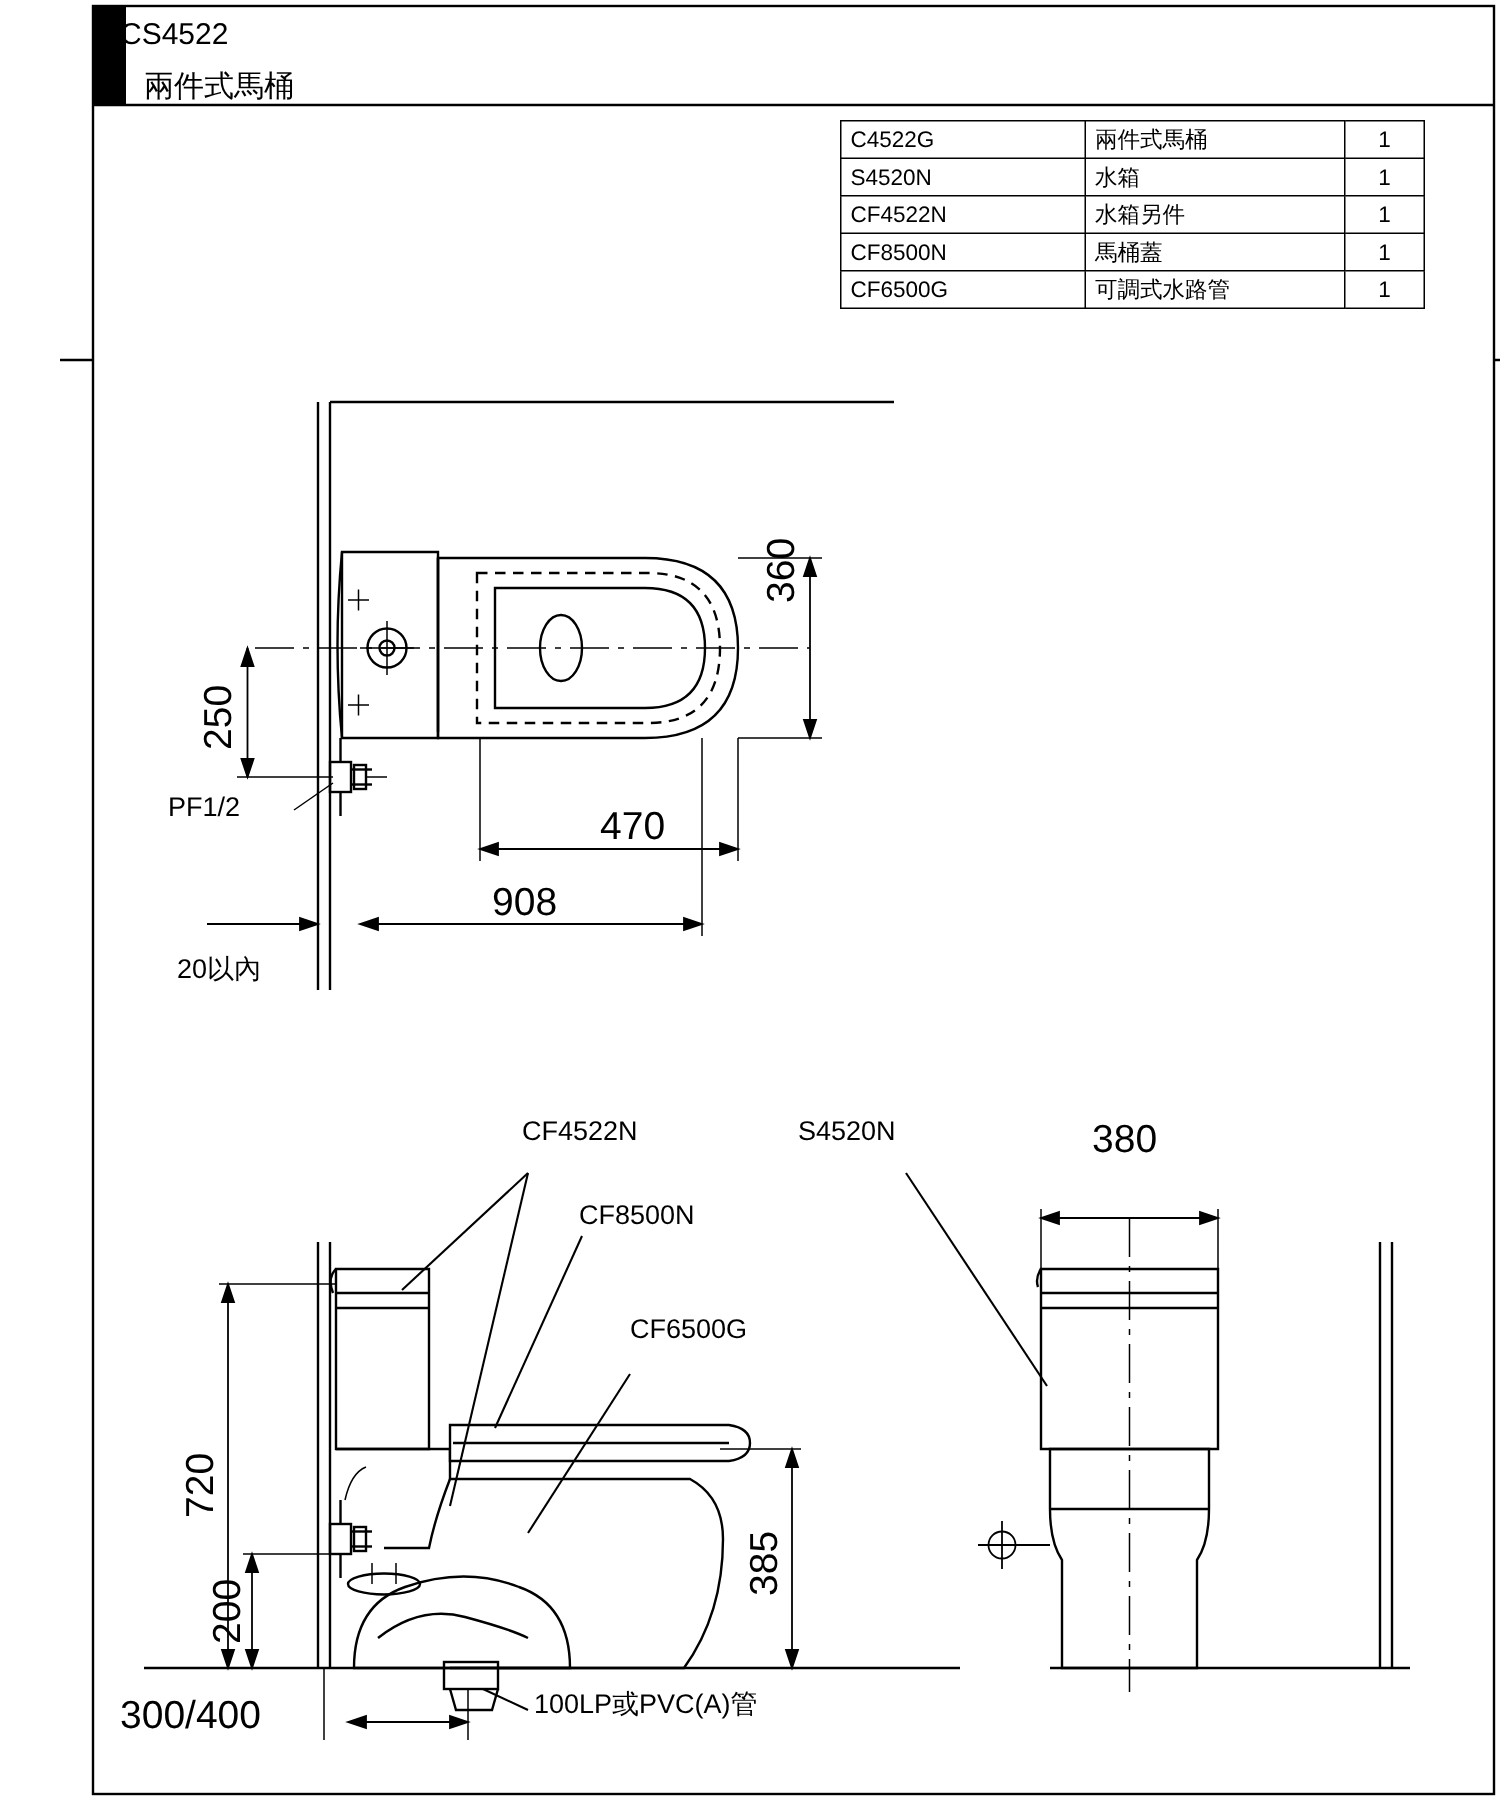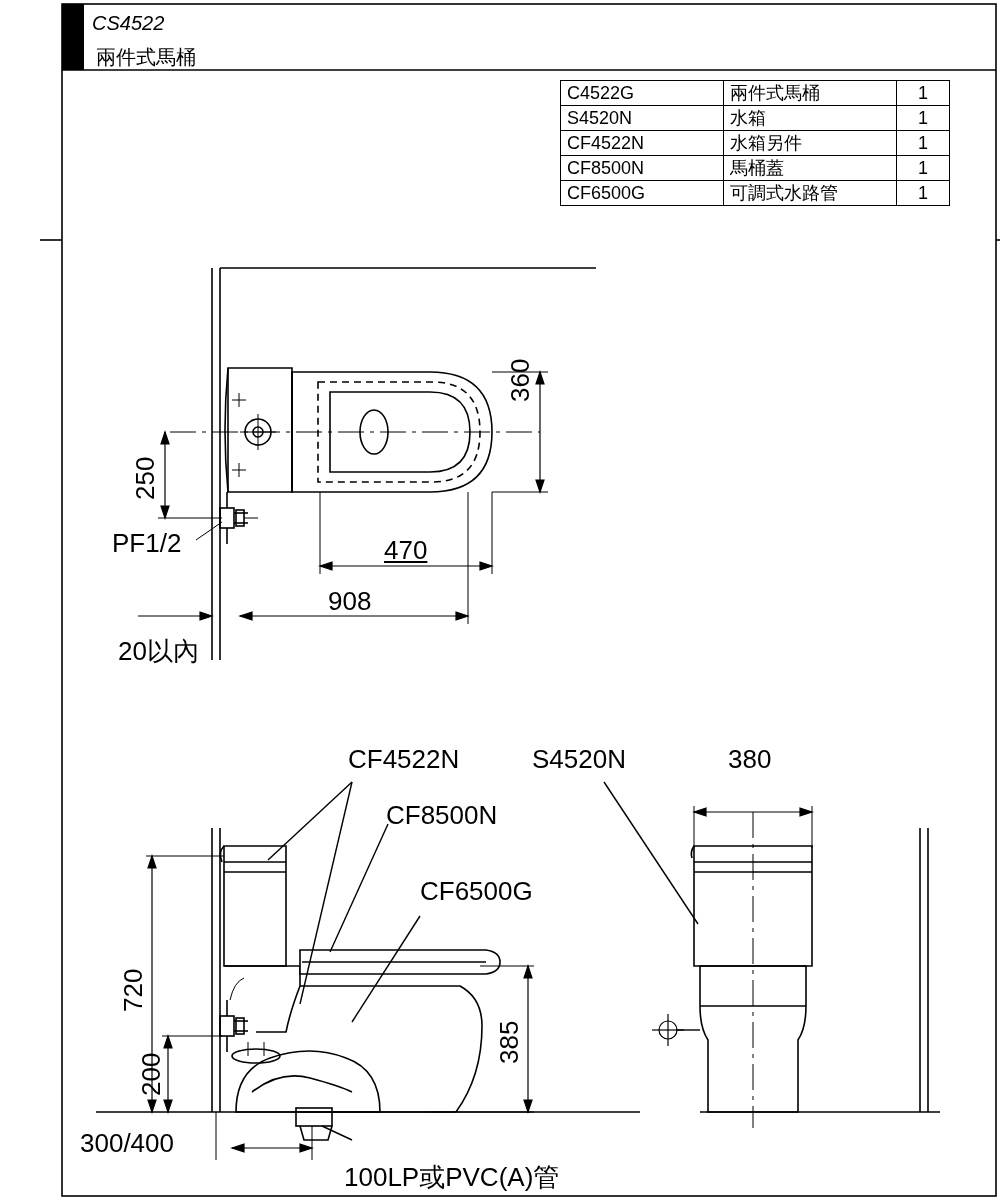--- a/index.html
+++ b/index.html
@@ -3,26 +3,26 @@
 <meta charset="utf-8">
 <style>
   html,body{margin:0;padding:0;background:#fff;}
   body{width:1000px;height:1200px;overflow:hidden;font-family:"Liberation Sans",sans-serif;color:#000;}
   #sheet{position:relative;width:1000px;height:1200px;}
   svg{position:absolute;left:0;top:0;}
   .txt{position:absolute;white-space:nowrap;font-family:"Liberation Sans",sans-serif;color:#000;}
   .hdr-code{font-size:20px;}
   .hdr-name{font-size:20px;}
   .tbl{position:absolute;left:560px;top:80px;border-collapse:collapse;}
-  .tbl td{border:1px solid #000;height:24px;font-size:18px;padding:0 6px;}
+  .tbl td{border:1px solid #000;height:24px;font-size:15px;padding:0 6px;}
   .tbl td.c1{width:150px;}
   .tbl td.c2{width:160px;}
   .tbl td.c3{width:40px;text-align:center;}
   .dim{font-size:26px;}
-  .lbl{font-size:26px;}
+  .lbl{font-size:18px;}
 </style>
 </head>
 <body>
 
 <div id="sheet">
 
   <svg width="1000" height="1200" viewBox="0 0 1000 1200">
     <g stroke="#000" fill="none" stroke-width="1.6">
 
       <rect x="62" y="4" width="934" height="1192"></rect>
@@ -201,21 +201,21 @@
 
     <g stroke="#000" fill="#000" stroke-width="1.2">
       <line x1="694" y1="812" x2="812" y2="812"></line>
       <path d="M694 812 l12 -4 l0 8 z"></path>
         <path d="M812 812 l-12 -4 l0 8 z"></path>
       <line x1="694" y1="806" x2="694" y2="848" stroke-width="1"></line>
       <line x1="812" y1="806" x2="812" y2="848" stroke-width="1"></line>
     </g>
   </svg>
 
-  <div class="txt hdr-code" style="left:92px; top:12px;font-style:italic;">CS4522</div>
+  <div class="txt hdr-code" style="left:80px; top:12px;">CS4522</div>
   <div class="txt hdr-name" style="left:96px; top:44px;">兩件式馬桶</div>
 
   <table class="tbl">
     <tbody>
       <tr>
         <td class="c1">C4522G</td>
         <td class="c2">兩件式馬桶</td>
         <td class="c3">1</td>
       </tr>
       <tr>
@@ -236,30 +236,30 @@
       <tr>
         <td class="c1">CF6500G</td>
         <td class="c2">可調式水路管</td>
         <td class="c3">1</td>
       </tr>
     </tbody>
   </table>
 
   <div class="txt dim" style="left:505px; top:402px; transform:rotate(-90deg); transform-origin:left top;">360</div>
   <div class="txt dim" style="left:130px; top:500px; transform:rotate(-90deg); transform-origin:left top;">250</div>
-  <div class="txt dim" style="left:384px; top:535px;text-decoration:underline;">470</div>
+  <div class="txt dim" style="left:400px; top:535px;">470</div>
   <div class="txt dim" style="left:328px; top:586px;">908</div>
   <div class="txt lbl" style="left:112px; top:528px;">PF1/2</div>
   <div class="txt lbl" style="left:118px; top:586px;margin-top:48px;">20以內</div>
 
   <div class="txt lbl" style="left:348px; top:744px;">CF4522N</div>
   <div class="txt lbl" style="left:532px; top:744px;">S4520N</div>
   <div class="txt lbl" style="left:386px; top:800px;">CF8500N</div>
   <div class="txt lbl" style="left:420px; top:876px;">CF6500G</div>
   <div class="txt dim" style="left:118px; top:1012px; transform:rotate(-90deg); transform-origin:left top;">720</div>
   <div class="txt dim" style="left:136px; top:1096px; transform:rotate(-90deg); transform-origin:left top;">200</div>
   <div class="txt dim" style="left:494px; top:1064px; transform:rotate(-90deg); transform-origin:left top;">385</div>
   <div class="txt dim" style="left:80px; top:1128px;">300/400</div>
-  <div class="txt lbl" style="left:344px; top:1124px;margin-top:36px;">100LP或PVC(A)管</div>
+  <div class="txt lbl" style="left:356px; top:1124px;">100LP或PVC(A)管</div>
 
   <div class="txt dim" style="left:728px; top:744px;">380</div>
 
 </div>
 
 </body></html>

